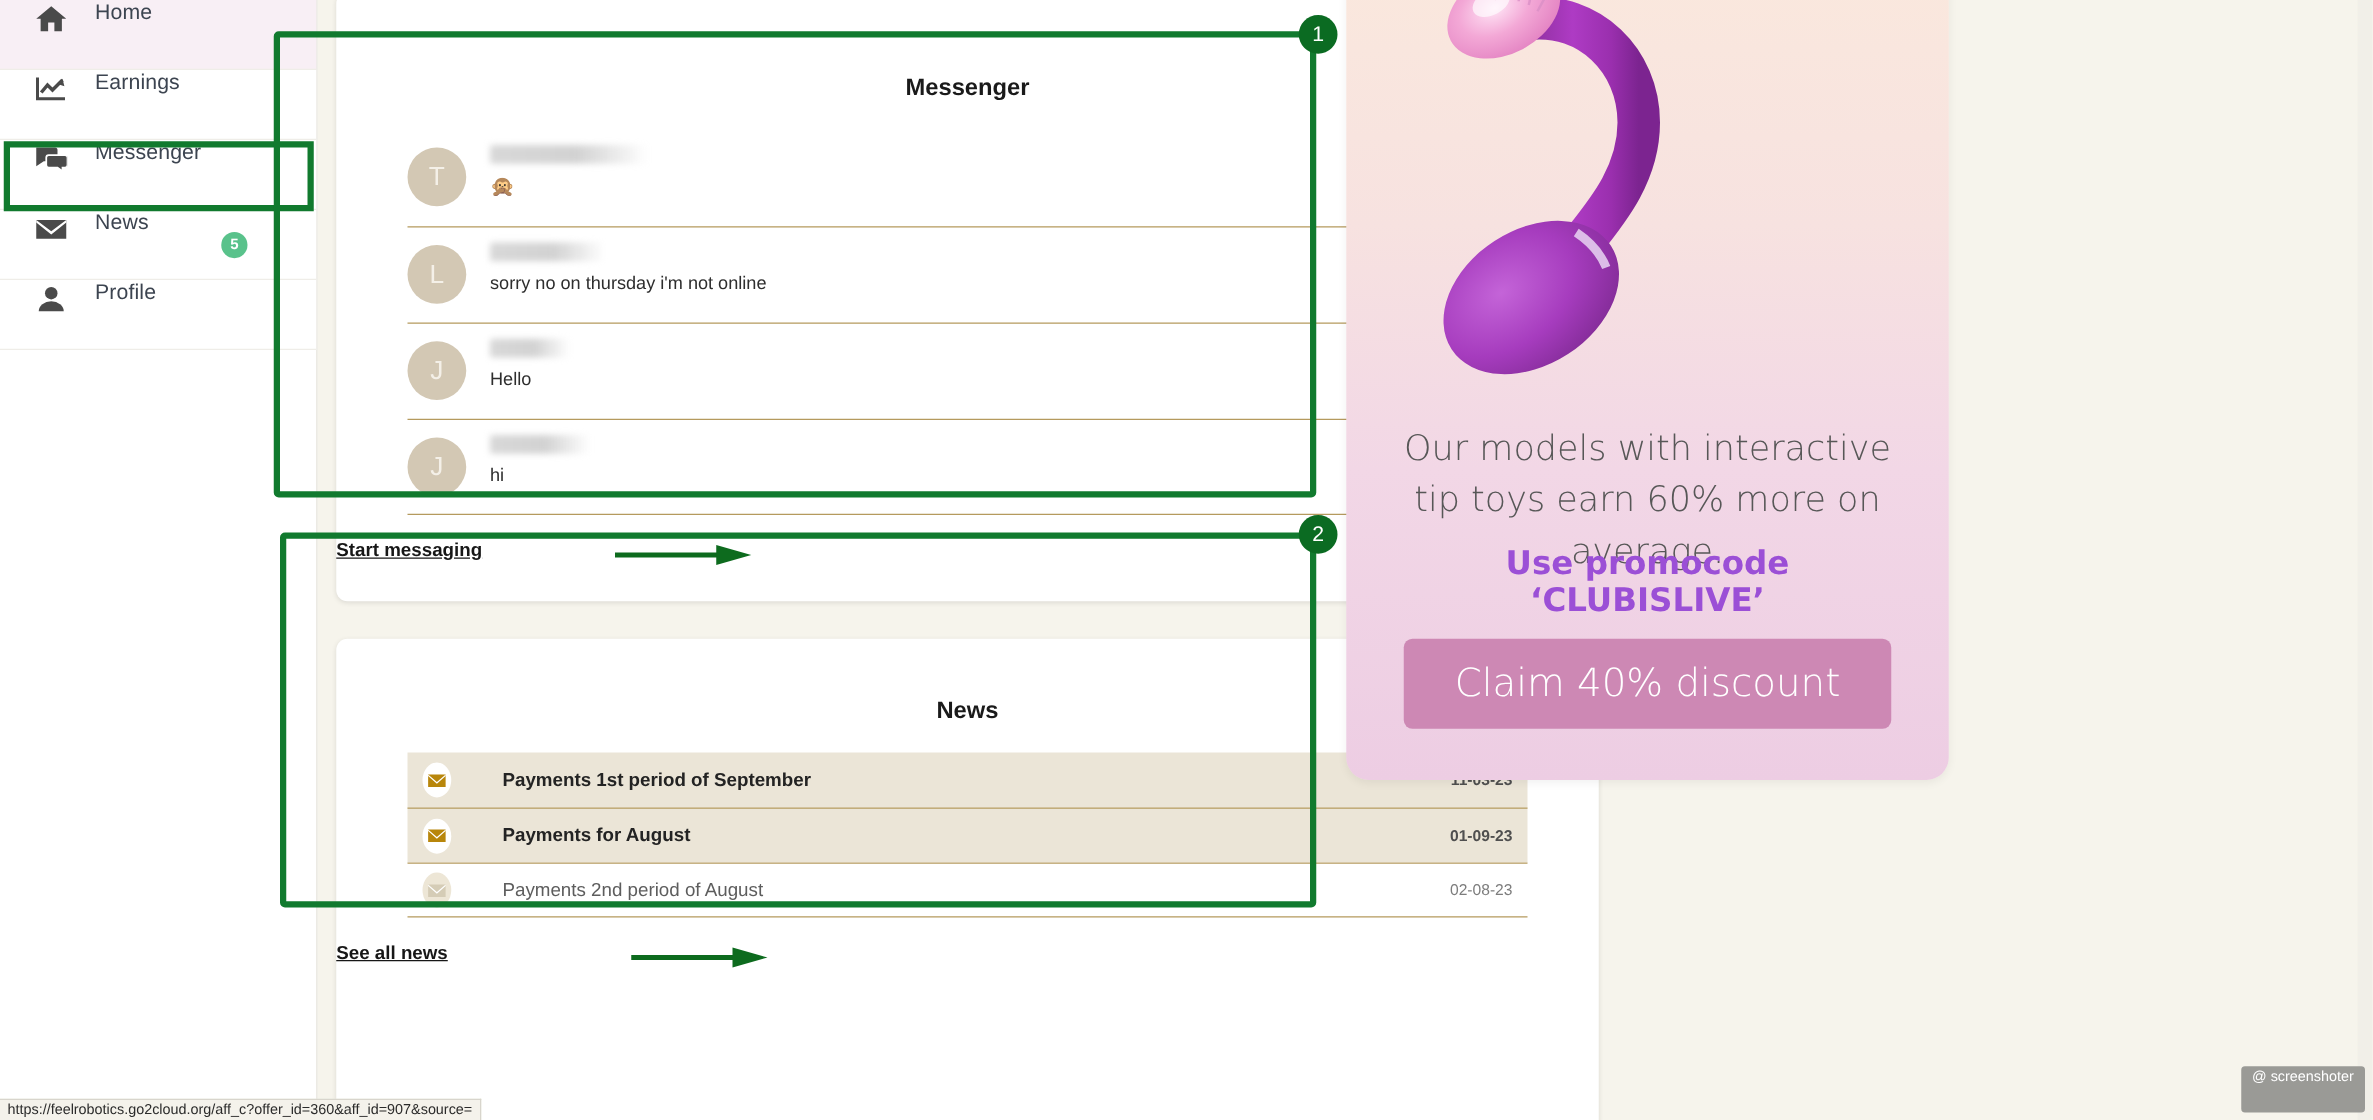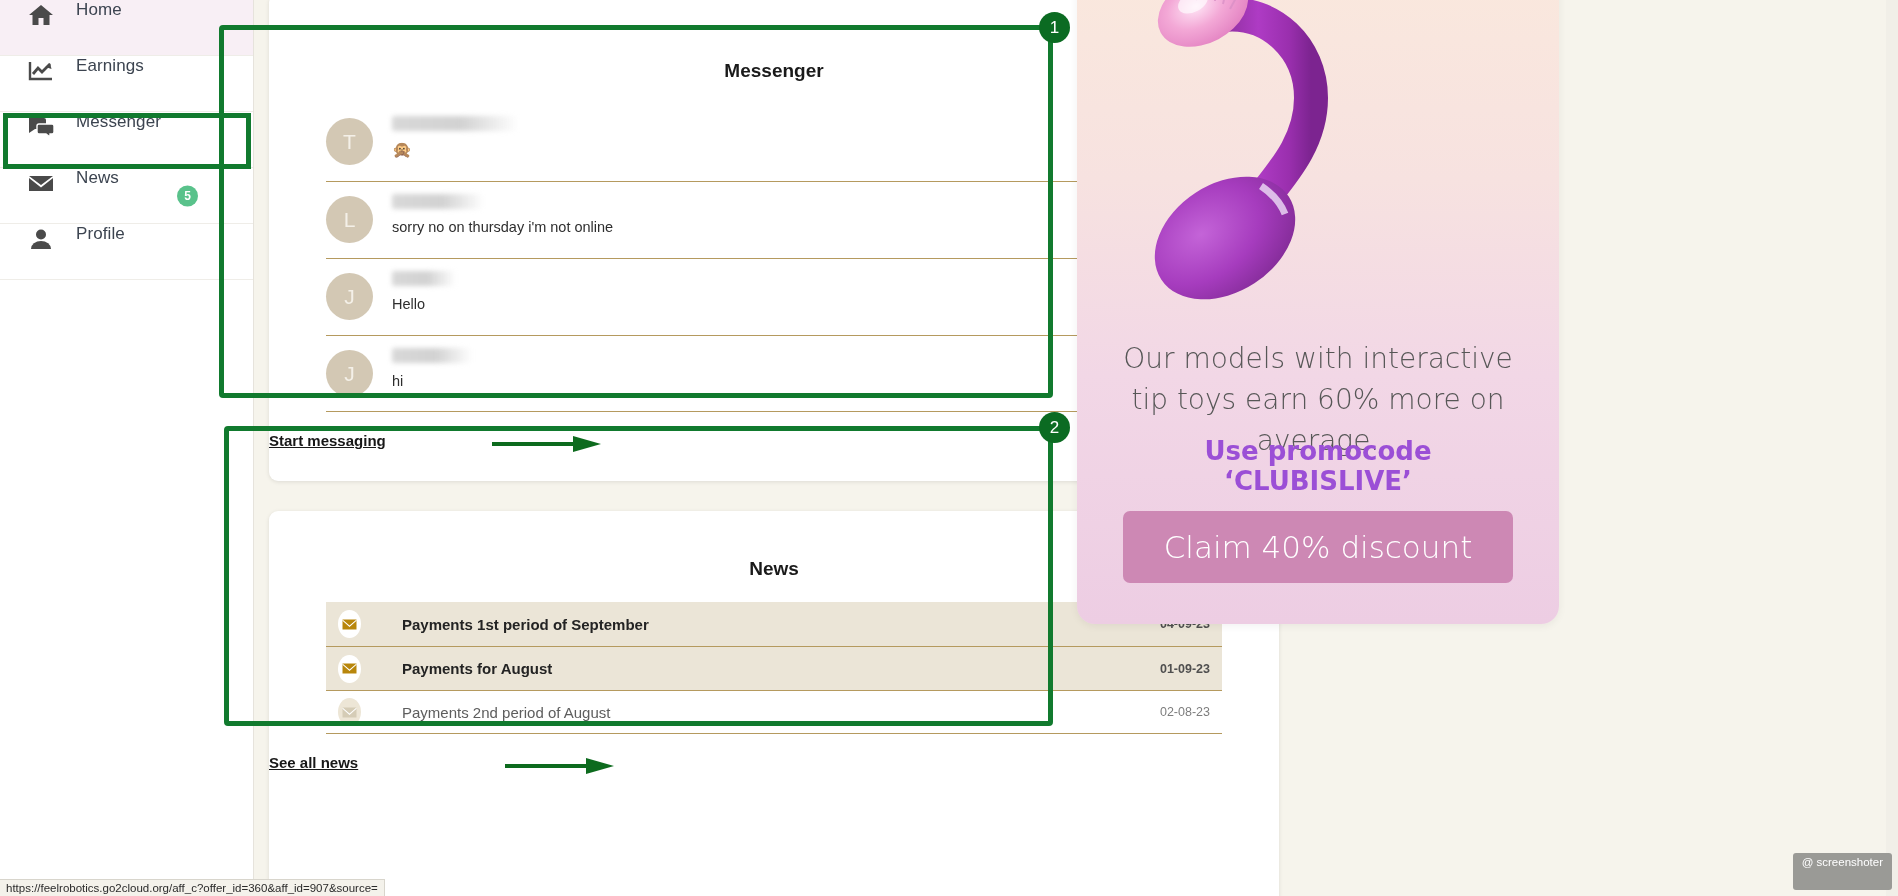--- a/index.html
+++ b/index.html
@@ -410,21 +410,21 @@
       <div class="news-list">
 
         <div class="news-row">
           <span class="news-env">
             <svg width="15" height="11" viewBox="0 0 15 11">
               <path fill="currentColor" d="M0.5 0.5 h14 v10 h-14 z"></path>
               <path fill="#FFFFFF" d="M0.5 0.5 L7.5 6.5 L14.5 0.5 L14.5 1.8 L7.5 7.9 L0.5 1.8 Z"></path>
             </svg>
           </span>
           <span class="news-title">Payments 1st period of September</span>
-          <span class="news-date">04-09-23</span>
+          <span class="news-date">11-03-23</span>
         </div>
 
         <div class="news-row">
           <span class="news-env">
             <svg width="15" height="11" viewBox="0 0 15 11">
               <path fill="currentColor" d="M0.5 0.5 h14 v10 h-14 z"></path>
               <path fill="#FFFFFF" d="M0.5 0.5 L7.5 6.5 L14.5 0.5 L14.5 1.8 L7.5 7.9 L0.5 1.8 Z"></path>
             </svg>
           </span>
           <span class="news-title">Payments for August</span>

